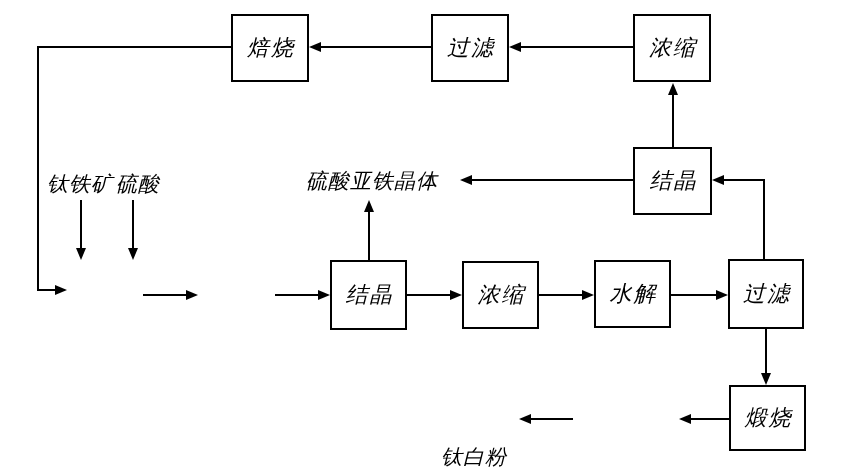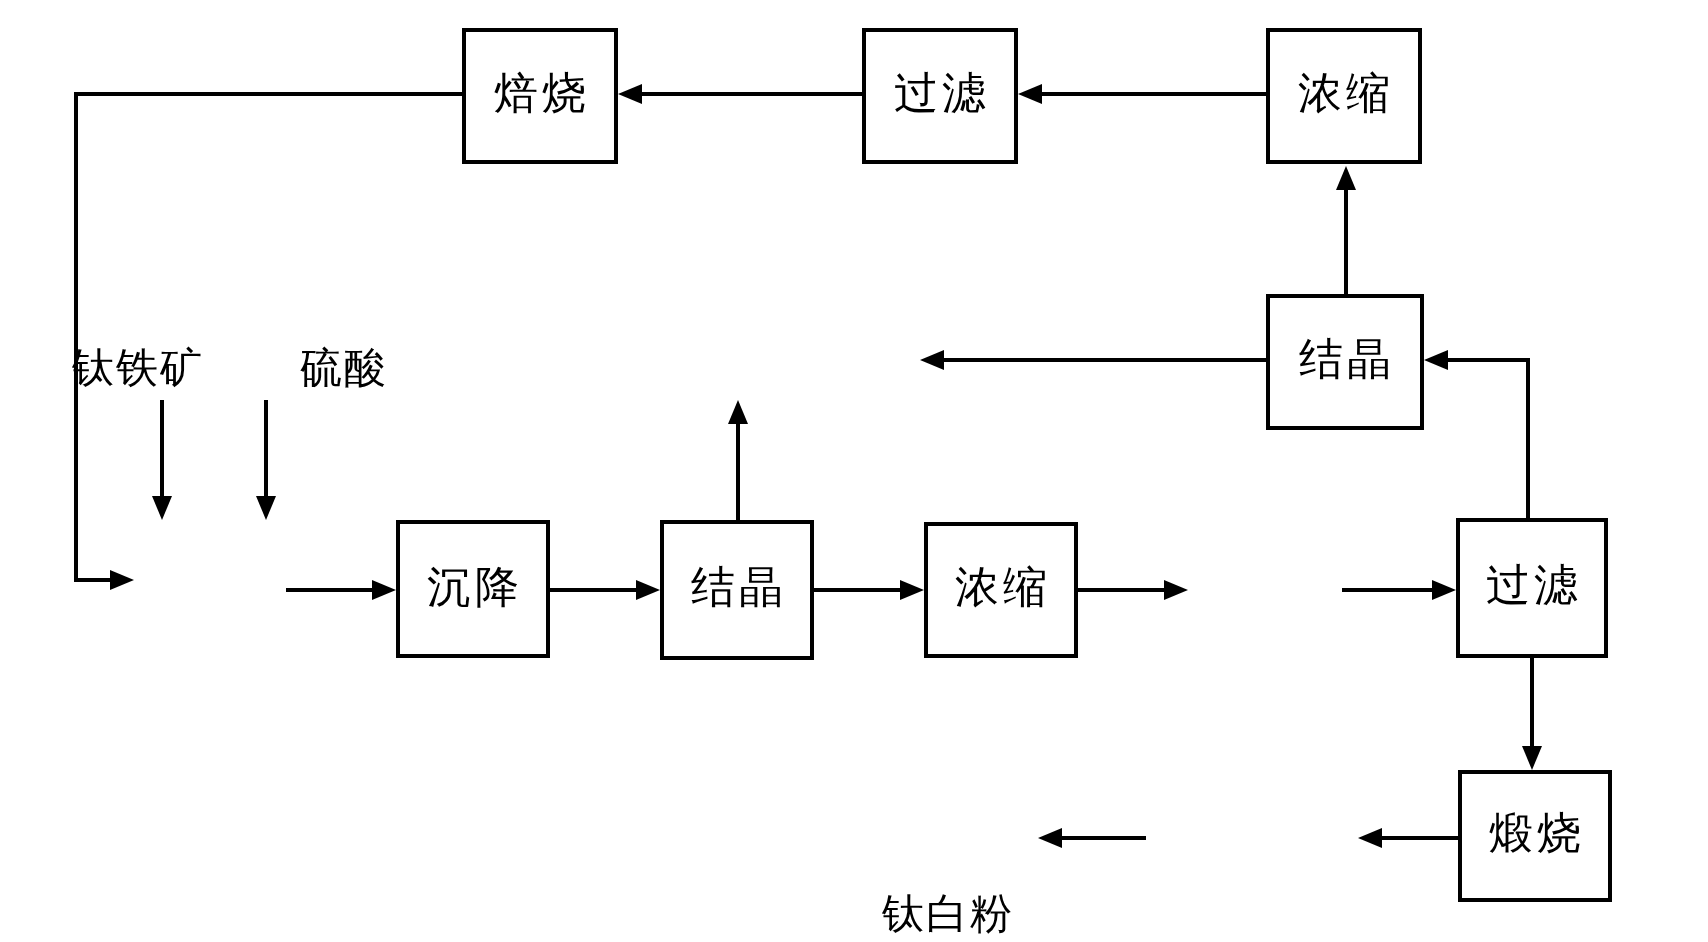--- a/index.html
+++ b/index.html
@@ -8,20 +8,21 @@
     background: #ffffff;
     font-family: "DejaVu Sans", "Liberation Sans", sans-serif;
   }
   #canvas {
     position: relative;
     width: 854px;
     height: 471px;
     background: #ffffff;
     overflow: hidden;
     color: #000000;
+    font-style: italic;
   }
   .node {
     position: absolute;
     box-sizing: border-box;
     border: 2px solid #000000;
     background: #ffffff;
     display: flex;
     align-items: center;
     justify-content: center;
     font-size: 22px;
@@ -75,28 +76,29 @@
 </style>
 </head>
 <body>
 
 <div id="canvas">
 
   <div class="node" style="left:231px; top:14px; width:78px; height:68px;">焙烧</div>
   <div class="node" style="left:431px; top:14px; width:78px; height:68px;">过滤</div>
   <div class="node" style="left:633px; top:14px; width:78px; height:68px;">浓缩</div>
   <div class="node" style="left:633px; top:147px; width:79px; height:68px;">结晶</div>
-  <div class="node" style="left:198px; top:260px; width:77px; height:69px;">沉降</div>
   <div class="node" style="left:330px; top:260px; width:77px; height:70px;">结晶</div>
   <div class="node" style="left:462px; top:261px; width:77px; height:68px;">浓缩</div>
+  <div class="node" style="left:594px; top:260px; width:77px; height:68px;">水解</div>
   <div class="node" style="left:728px; top:259px; width:76px; height:70px;">过滤</div>
   <div class="node" style="left:729px; top:385px; width:77px; height:66px;">煅烧</div>
 
-  <div class="flabel" style="left:36px; top:172px;">钛铁矿</div>
-  <div class="flabel" style="left:116px; top:172px;margin-left:34px;">硫酸</div>
+  <div class="flabel" style="left:47px; top:172px;">钛铁矿</div>
+  <div class="flabel" style="left:116px; top:172px;">硫酸</div>
+  <div class="flabel" style="left:306px; top:169px;">硫酸亚铁晶体</div>
   <div class="flabel" style="left:441px; top:407px;margin-top:38px;">钛白粉</div>
 
   <div class="hline" style="left:521px; top:46px; width:112px;"></div>
   <div class="ah ah-left" style="left:509px; top:42px;"></div>
 
   <div class="hline" style="left:321px; top:46px; width:110px;"></div>
   <div class="ah ah-left" style="left:309px; top:42px;"></div>
 
   <div class="hline" style="left:37px; top:46px; width:194px;"></div>
   <div class="vline" style="left:37px; top:46px; height:244px;"></div>

